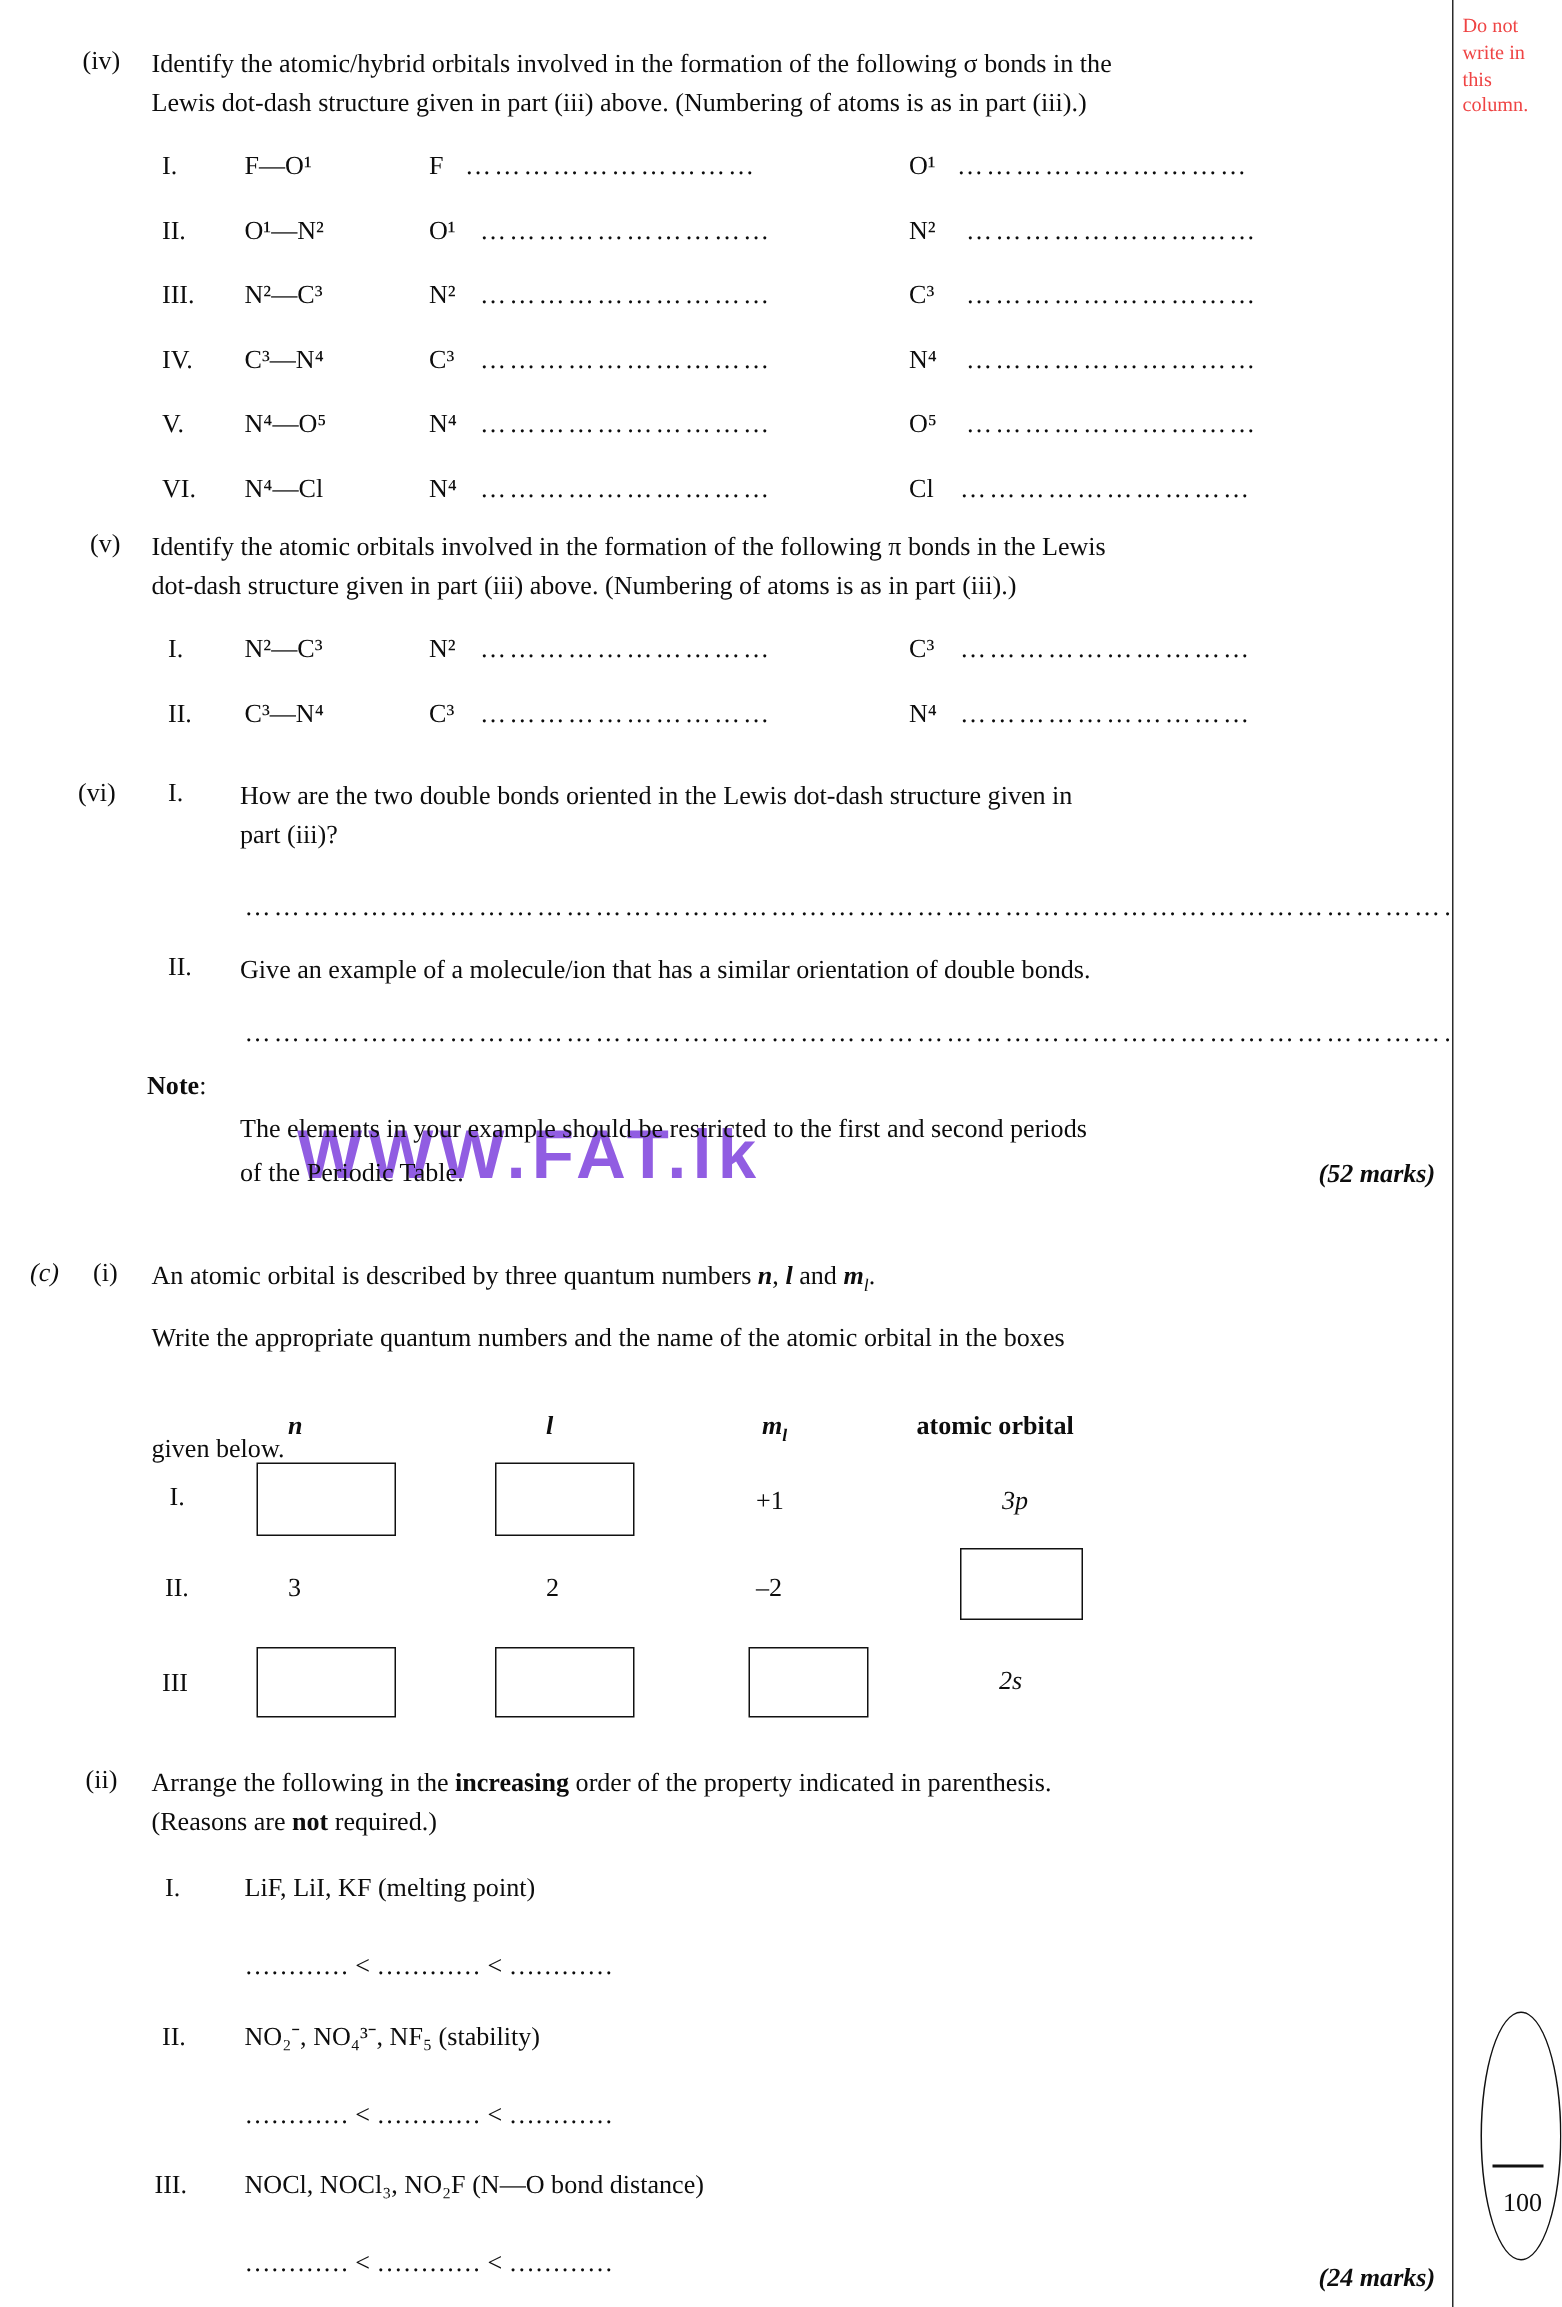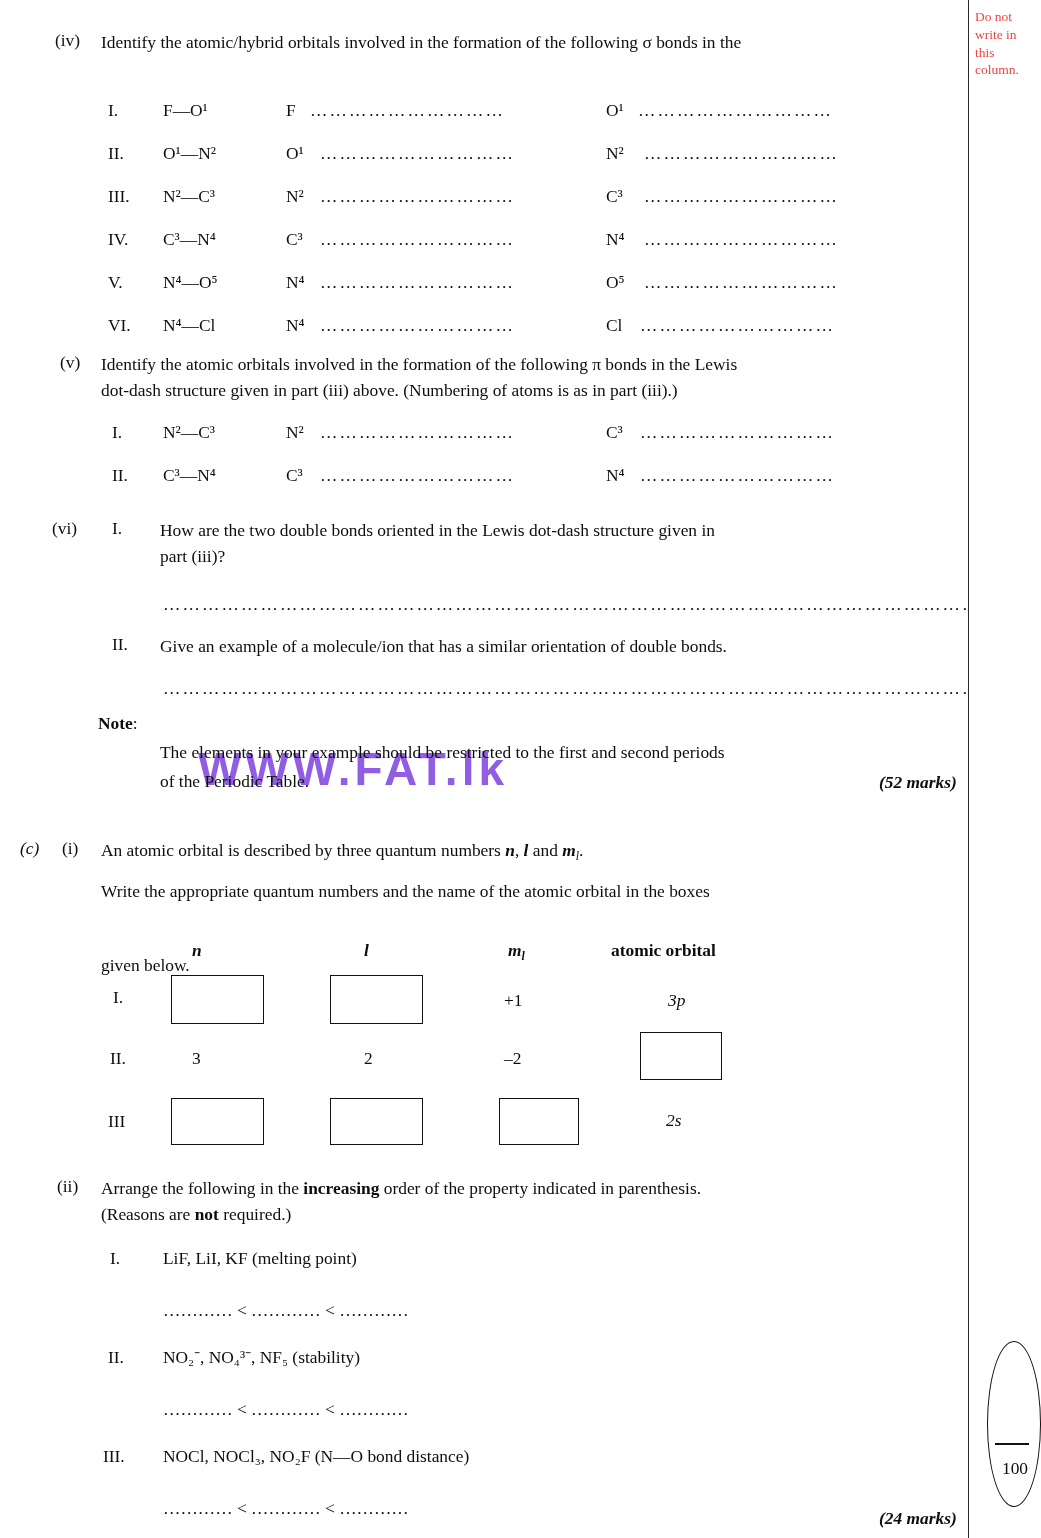--- a/index.html
+++ b/index.html
@@ -90,20 +90,21 @@
 
 <div class="page">
 
   <div class="col-rule"></div>
   <div class="col-note">Do not write in this column.</div>
 
   <div class="watermark">WWW.FAT.lk</div>
 
   <div class="blk lbl" style="left:55px; top:30px;">(iv)</div>
   <div class="blk t" style="left:101px; top:30px; width:865px;">Identify the atomic/hybrid orbitals involved in the formation of the following σ bonds in the</div>
+  <div class="blk t" style="left:101px; top:56px; width:865px;">Lewis dot-dash structure given in part (iii) above. (Numbering of atoms is as in part (iii).)</div>
 
   <div class="blk t" style="left:108px; top:98px; width:48px; text-align:left;">I.</div>
   <div class="blk t" style="left:163px; top:98px;">F—O¹</div>
   <div class="blk t" style="left:286px; top:98px;">F</div>
   <div class="blk hr-dot" style="left:310px; top:100px; width:248px;">…………………………</div>
   <div class="blk t" style="left:606px; top:98px;">O¹</div>
   <div class="blk hr-dot" style="left:638px; top:100px; width:232px;">…………………………</div>
 
   <div class="blk t" style="left:108px; top:141px; width:48px;">II.</div>
   <div class="blk t" style="left:163px; top:141px;">O¹—N²</div>

